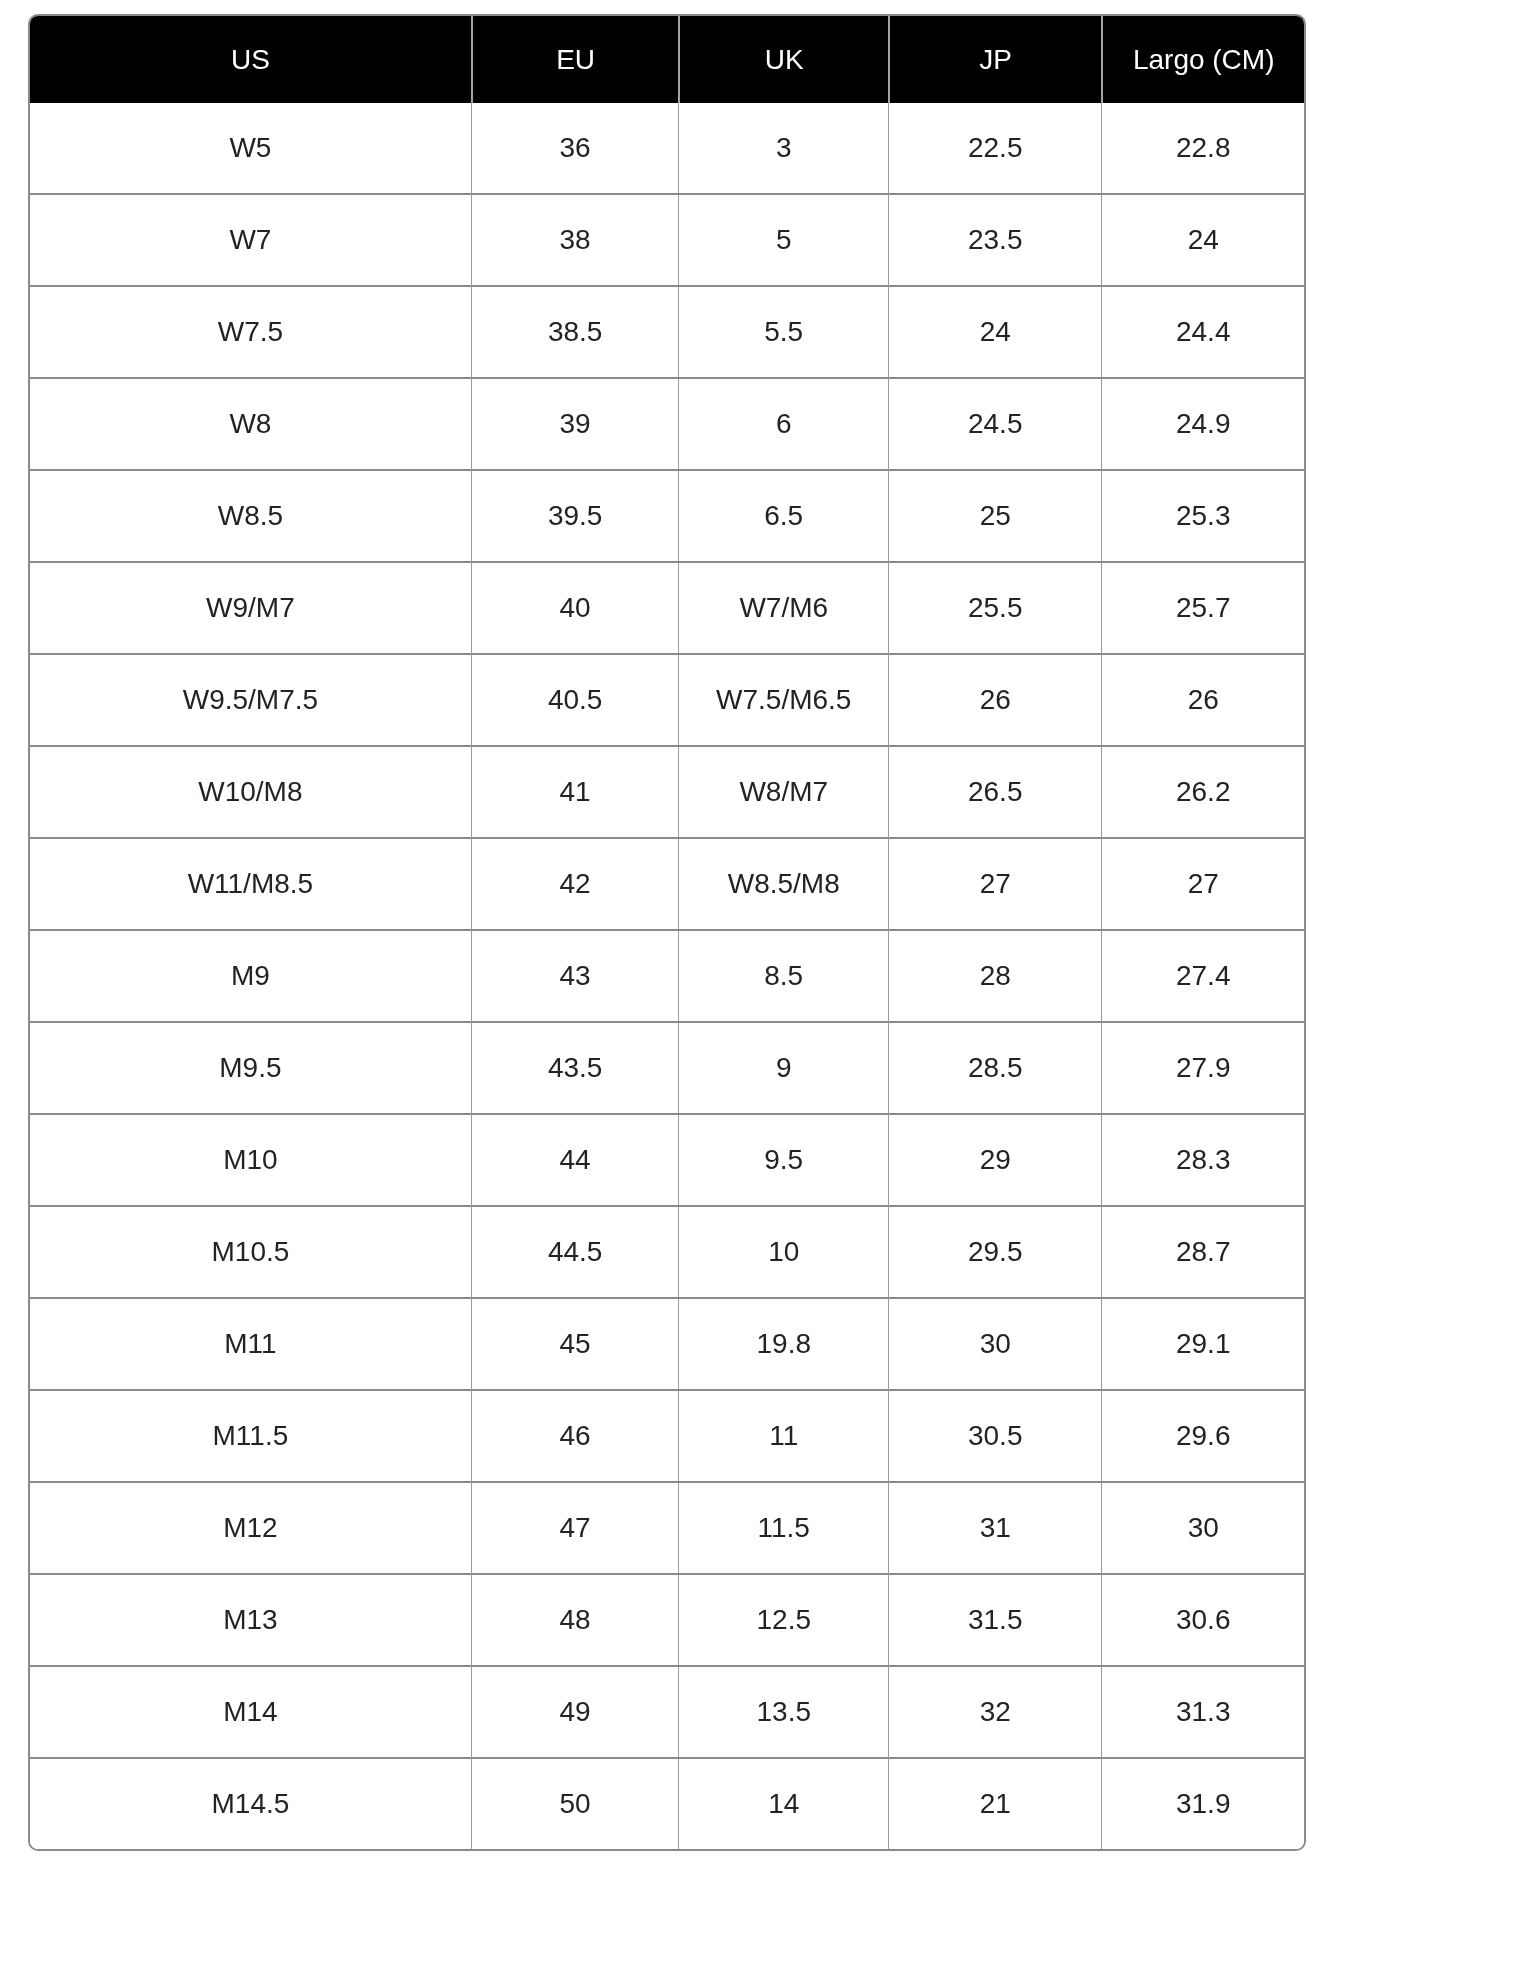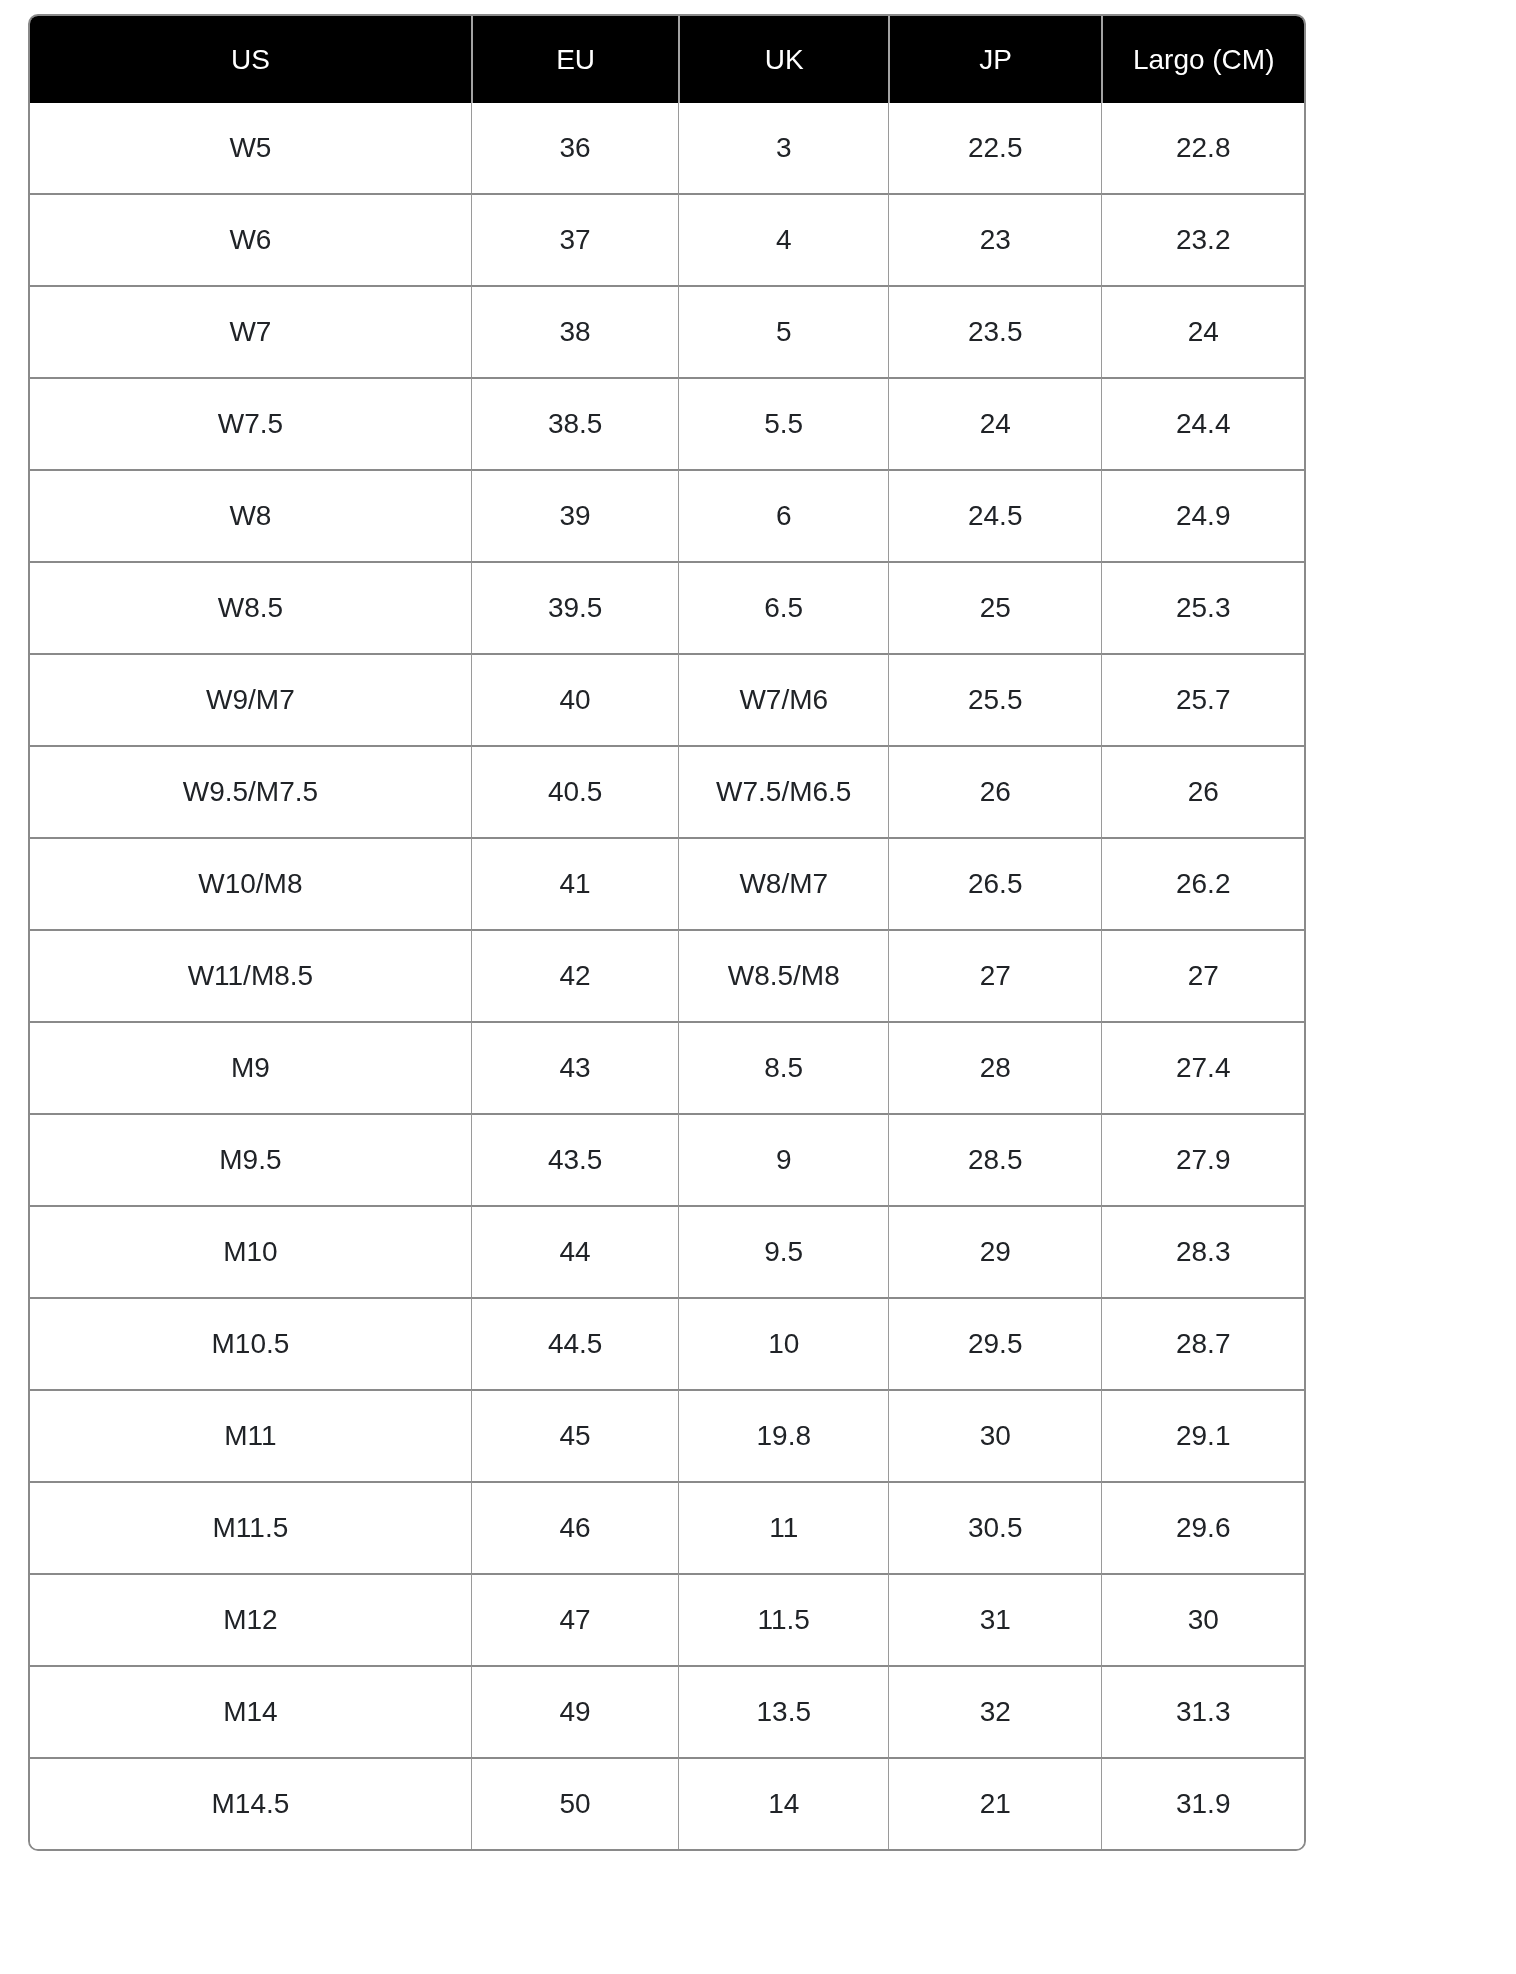--- a/index.html
+++ b/index.html
@@ -91,27 +91,20 @@
     </thead>
     <tbody id="table-body">
         <tr>
           <td>W5</td>
           <td>36</td>
           <td>3</td>
           <td>22.5</td>
           <td>22.8</td>
         </tr>
         <tr>
-          <td>W6</td>
-          <td>37</td>
-          <td>4</td>
-          <td>23</td>
-          <td>23.2</td>
-        </tr>
-        <tr>
           <td>W7</td>
           <td>38</td>
           <td>5</td>
           <td>23.5</td>
           <td>24</td>
         </tr>
         <tr>
           <td>W7.5</td>
           <td>38.5</td>
           <td>5.5</td>
@@ -203,20 +196,27 @@
           <td>29.6</td>
         </tr>
         <tr>
           <td>M12</td>
           <td>47</td>
           <td>11.5</td>
           <td>31</td>
           <td>30</td>
         </tr>
         <tr>
+          <td>M13</td>
+          <td>48</td>
+          <td>12.5</td>
+          <td>31.5</td>
+          <td>30.6</td>
+        </tr>
+        <tr>
           <td>M14</td>
           <td>49</td>
           <td>13.5</td>
           <td>32</td>
           <td>31.3</td>
         </tr>
         <tr>
           <td>M14.5</td>
           <td>50</td>
           <td>14</td>

